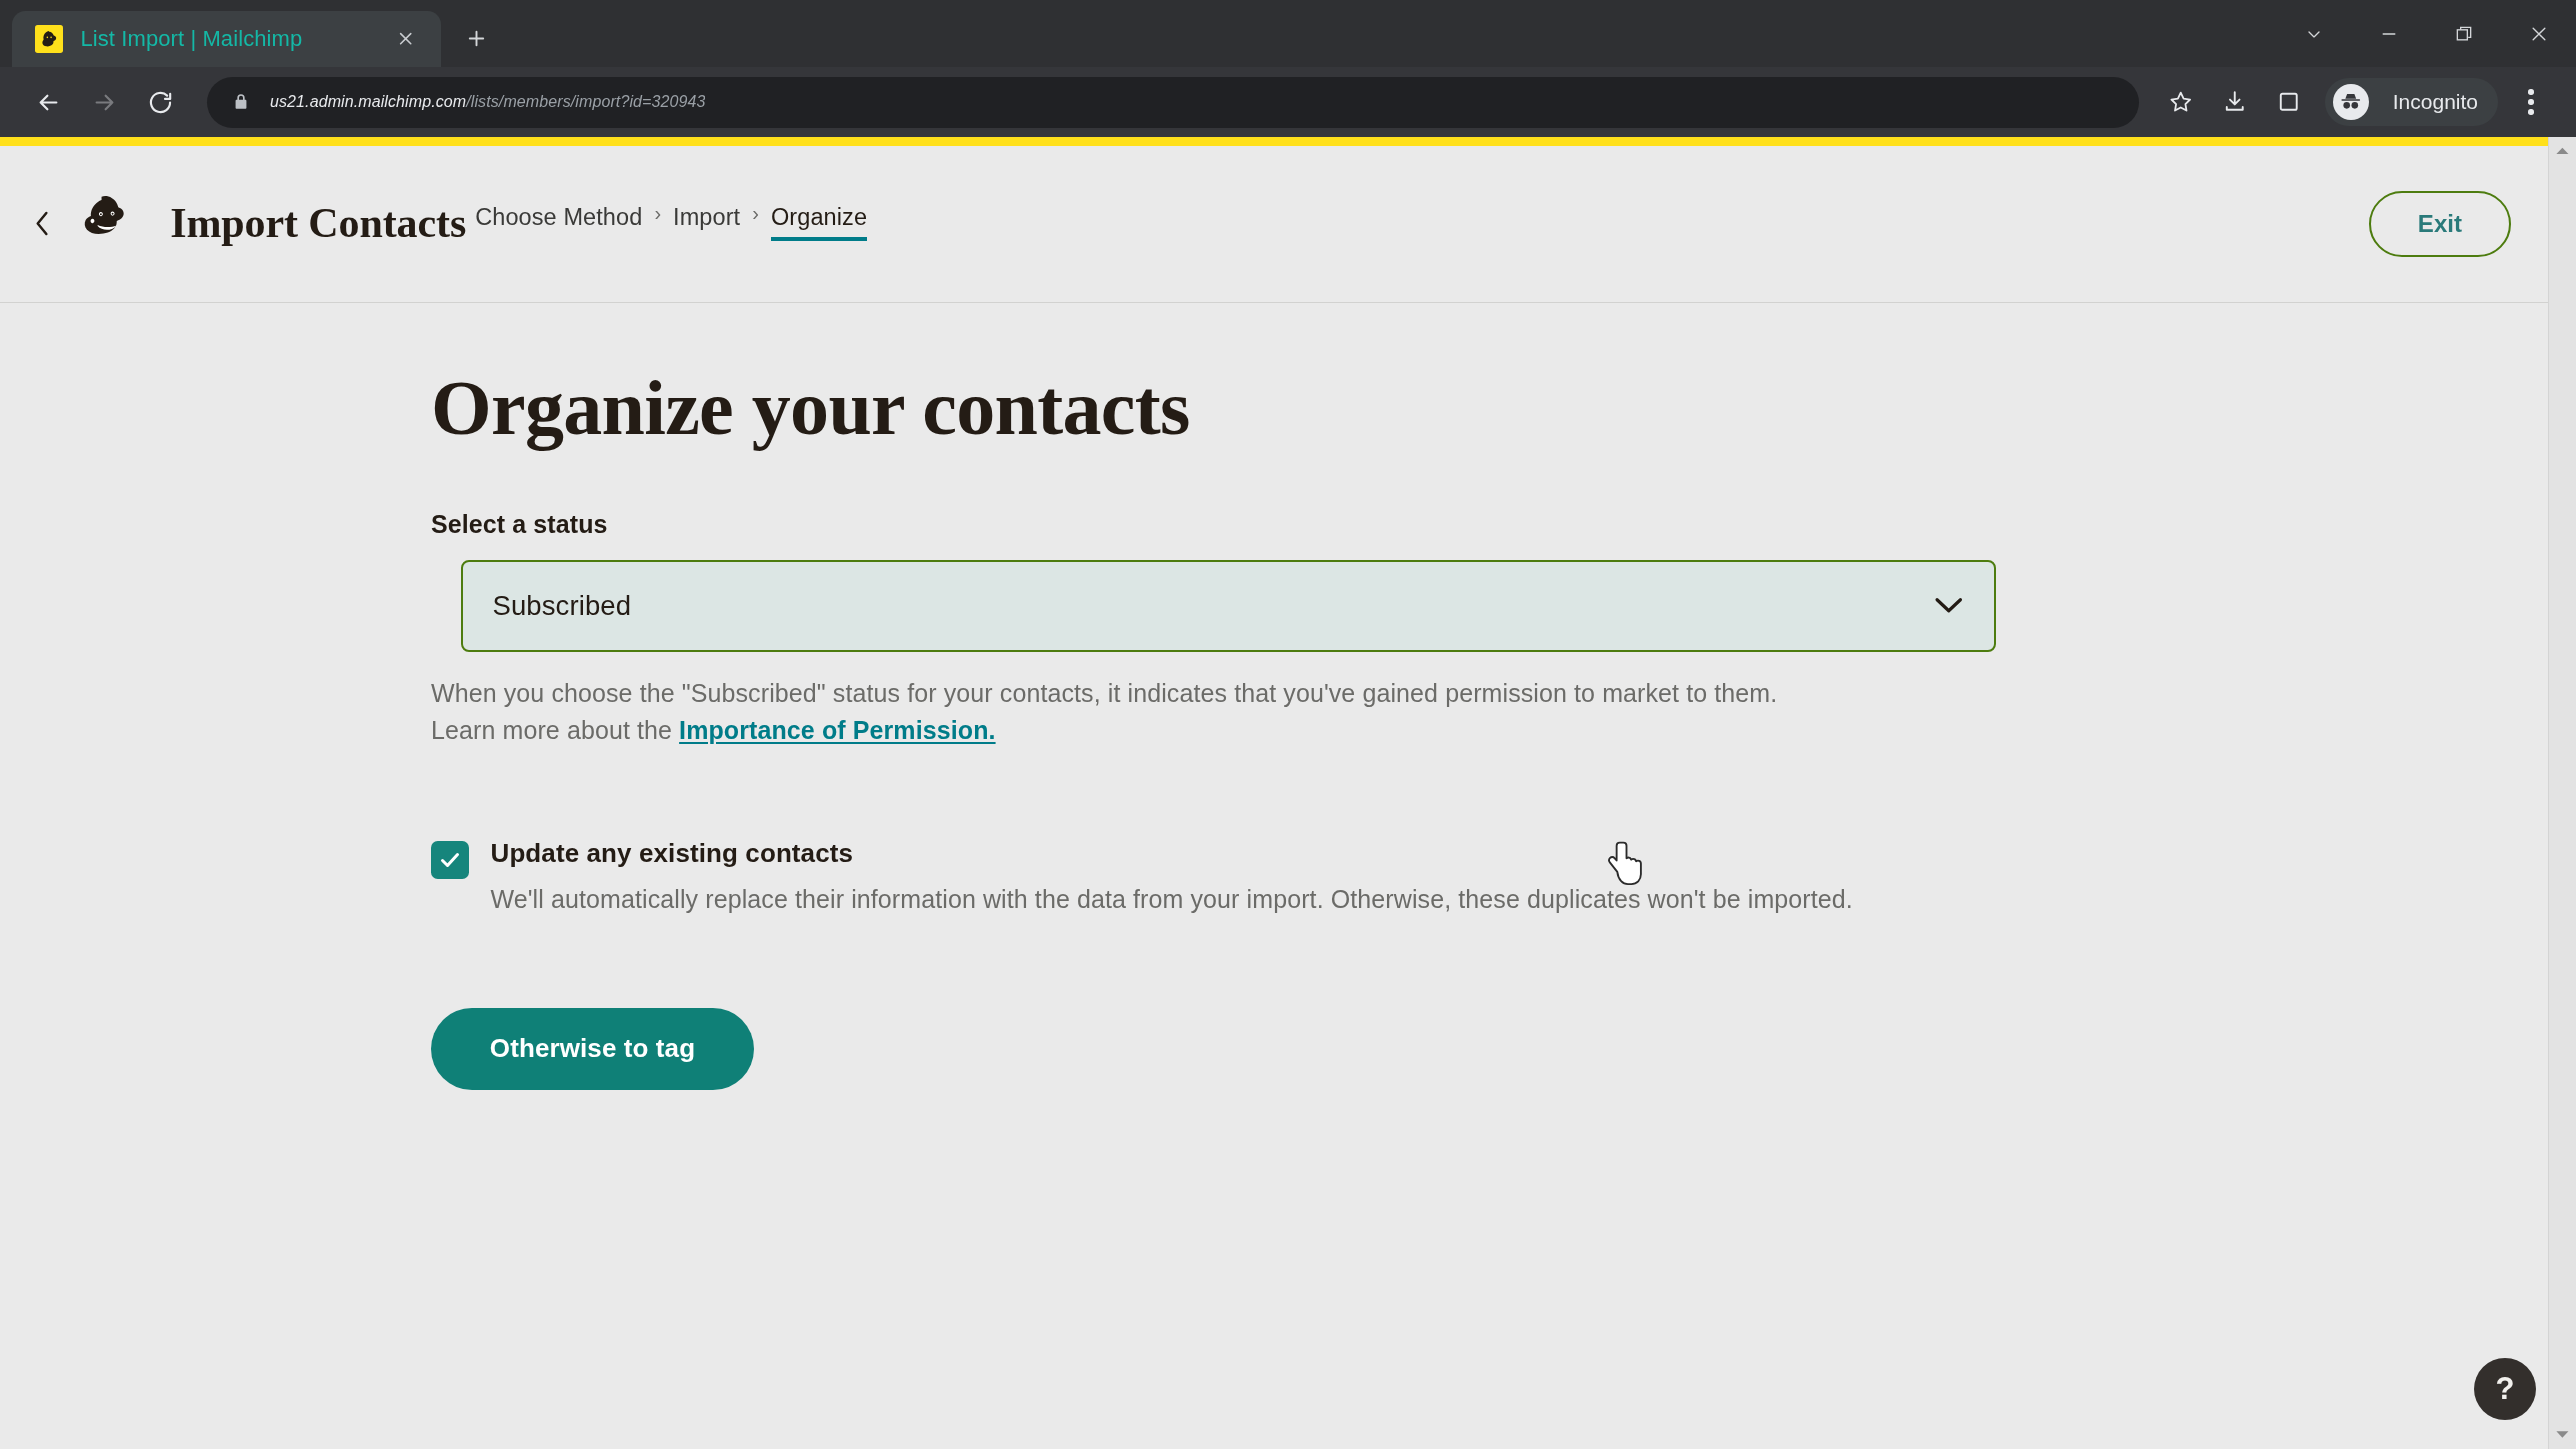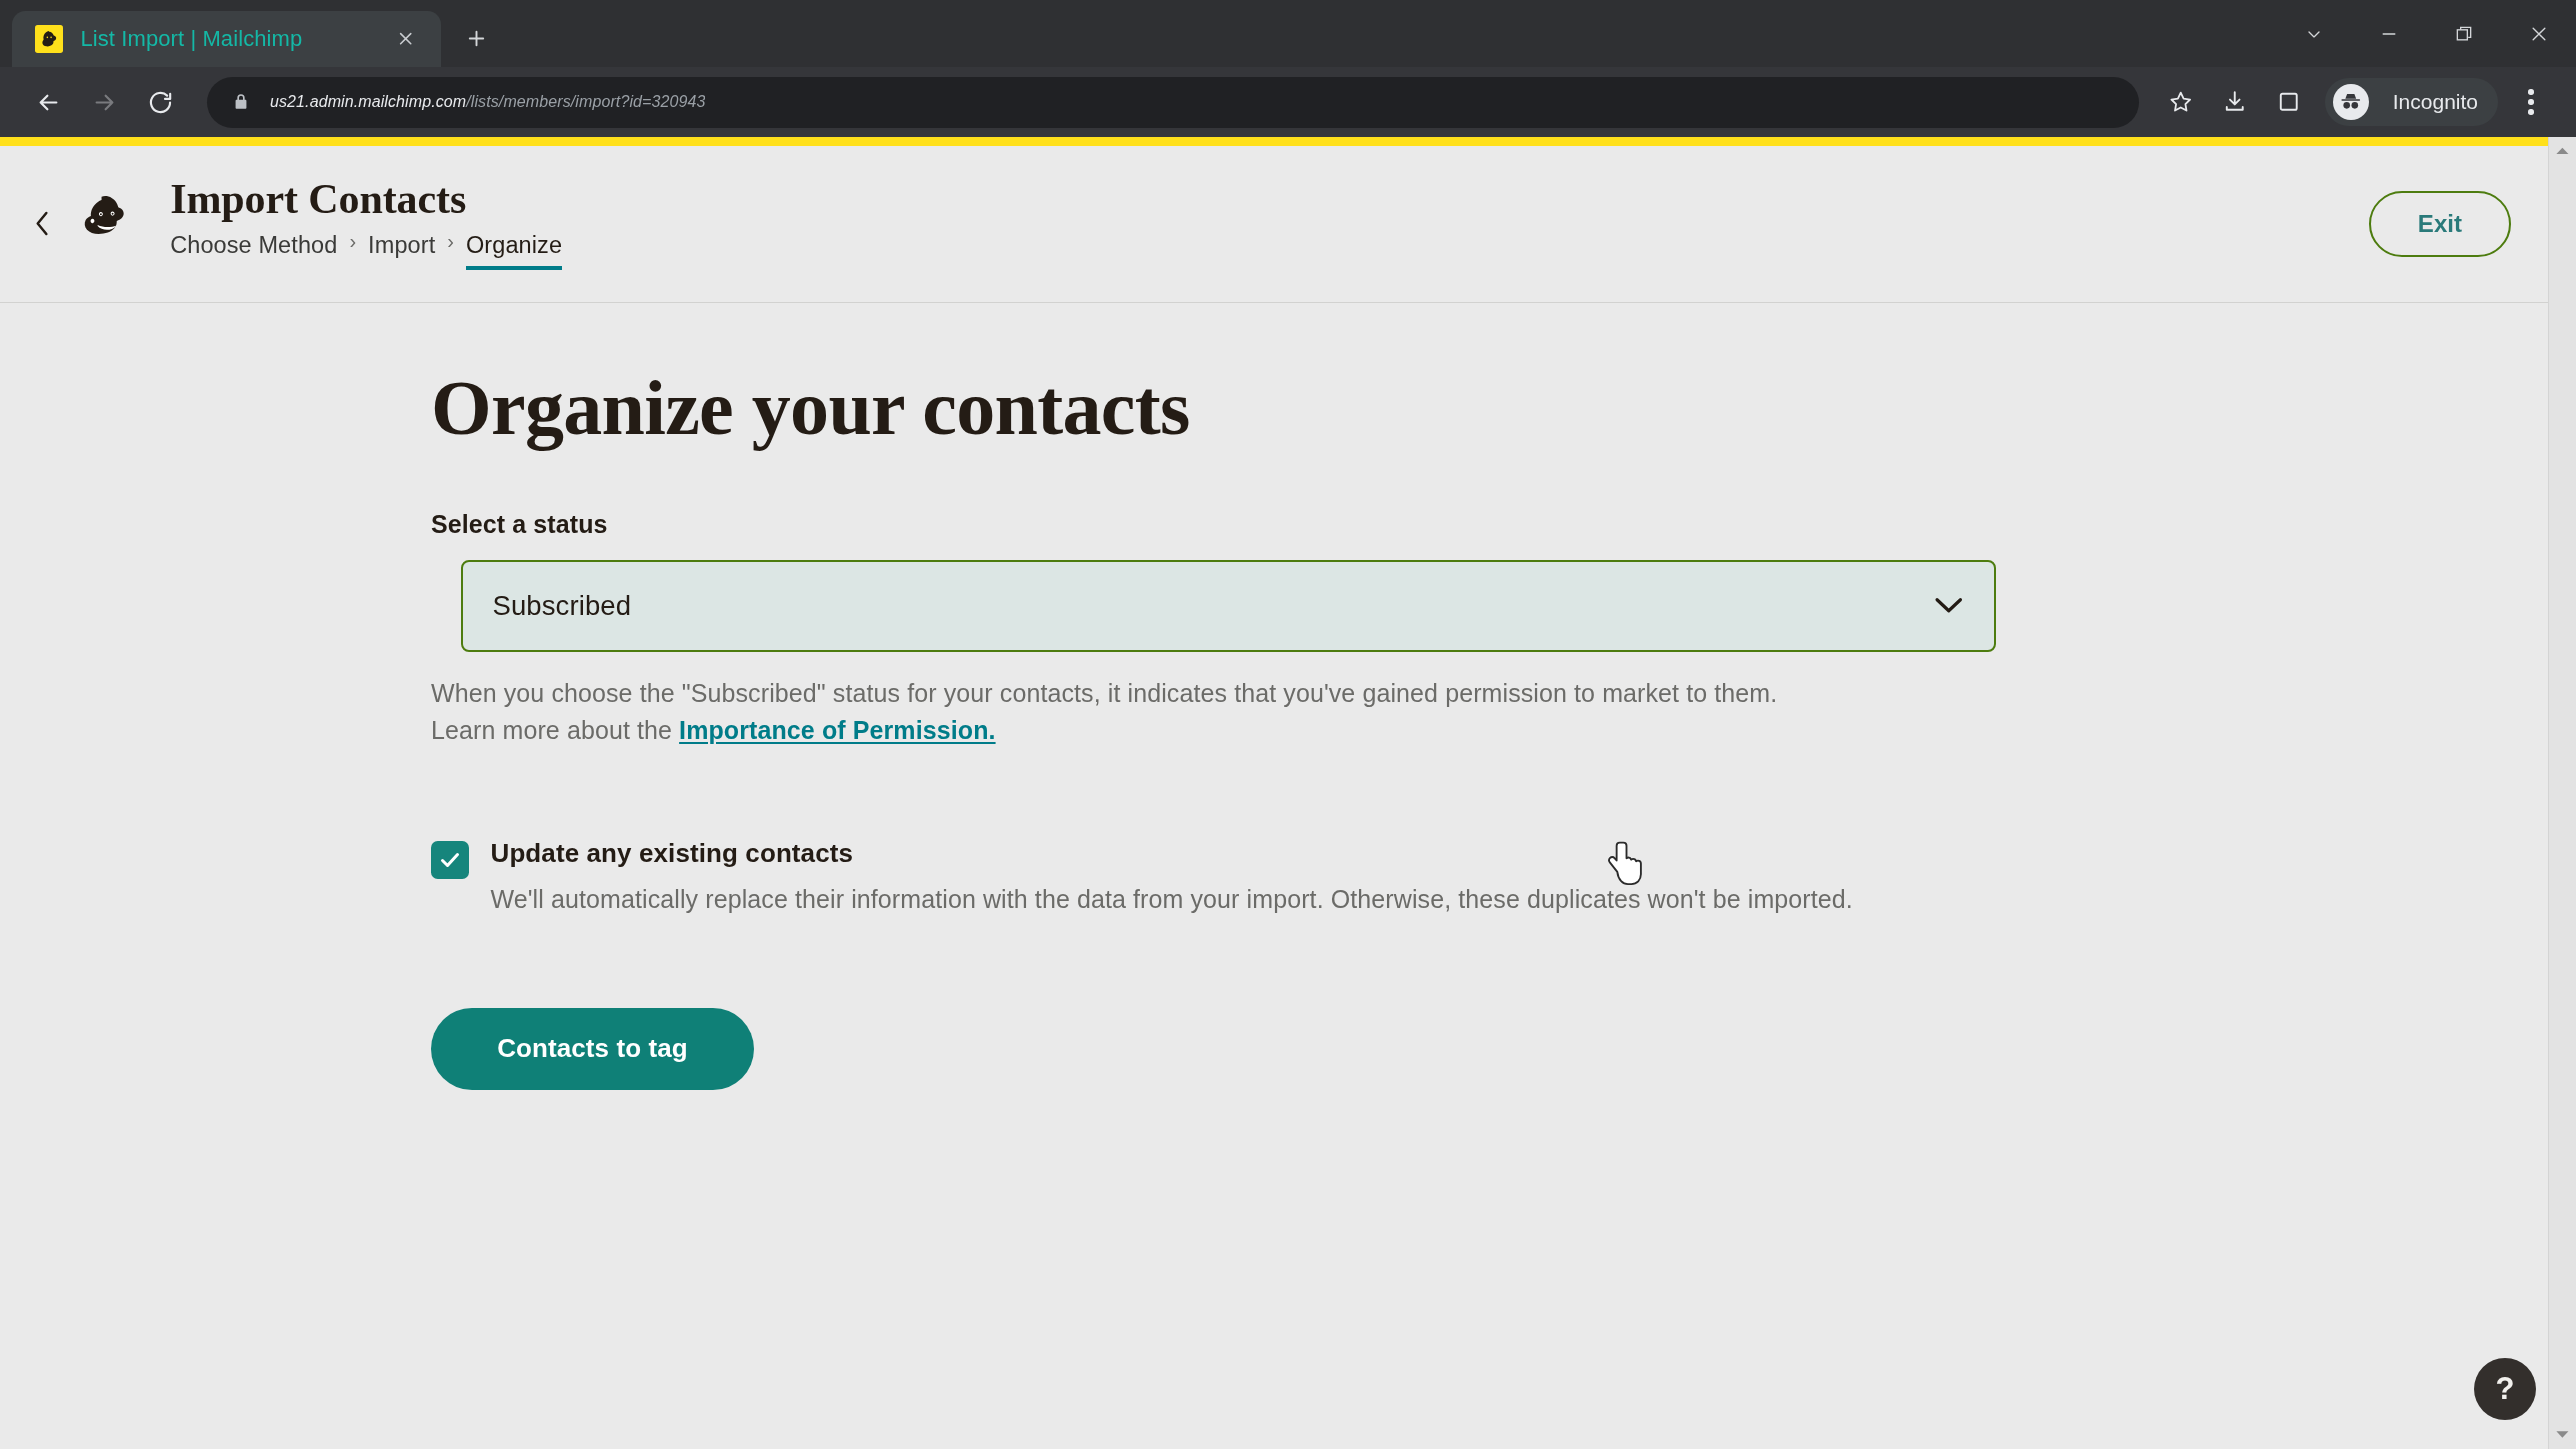--- a/index.html
+++ b/index.html
@@ -111,21 +111,21 @@
     height: 156px; background: #eaeaea; display: flex; align-items: center;
     padding: 0 35px 0 20px; position: relative;
   }
   .back-chevron {
     width: 44px; height: 44px; display: flex; align-items: center; justify-content: center;
     flex: 0 0 44px; margin-right: 6.7px;
   }
   .back-chevron svg { width: 23px; height: 31px; }
   .freddie { width: 78px; height: 78px; flex: 0 0 78px; margin-right: 21.5px; }
   .freddie svg { width: 78px; height: 78px; display: block; }
-  .header-text { display: flex; flex-direction: column; gap: 9px; }
+  .header-text { display: flex; flex-direction: row; gap: 9px; }
   .mc-title {
     font-family: "Liberation Serif", serif; font-size: 42px; font-weight: 700;
     color: #241c15; letter-spacing: -0.1px; line-height: 1.04;
   }
   .crumbs { display: flex; align-items: flex-start; gap: 12px; }
   .crumb {
     font-size: 23.5px; color: #3a3a38; letter-spacing: 0.1px; line-height: 1.3;
     padding-bottom: 4.7px;
   }
   .crumb.active { color: #241c15; border-bottom: 4px solid #007c89; font-weight: 400; }
@@ -381,21 +381,21 @@
           <svg viewBox="0 0 24 24" fill="none" stroke="#ffffff" stroke-width="3" stroke-linecap="round" stroke-linejoin="round">
               <path d="M4.5 12.5l5 5 10-11"></path>
             </svg>
         </span>
         <span class="checkcol">
           <span class="check-label">Update any existing contacts</span>
           <span class="check-desc">We'll automatically replace their information with the data from your import. Otherwise, these duplicates won't be imported.</span>
         </span>
       </div>
 
-      <div class="cta">Contacts to tag</div>
+      <div class="cta">Otherwise to tag</div>
 
       <div class="help-fab">?</div>
     </div>
 
     <div class="scrollbar">
       <span class="sb-arrow">
         <svg viewBox="0 0 22 14" fill="#8a8a8a">
             <path d="M11 2.5L20 12H2z"></path>
           </svg>
       </span>

